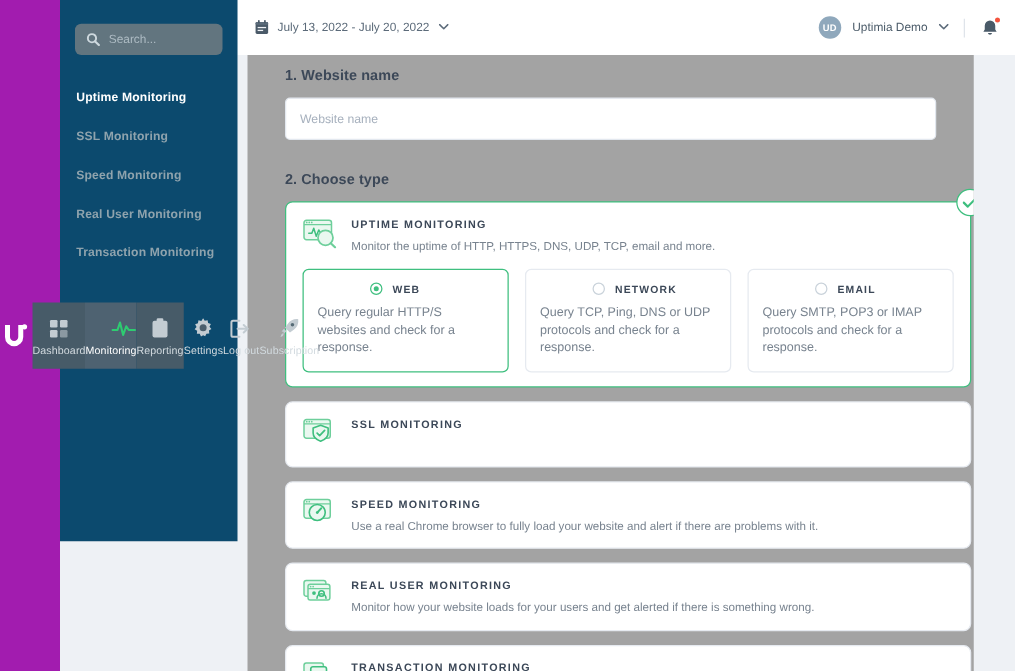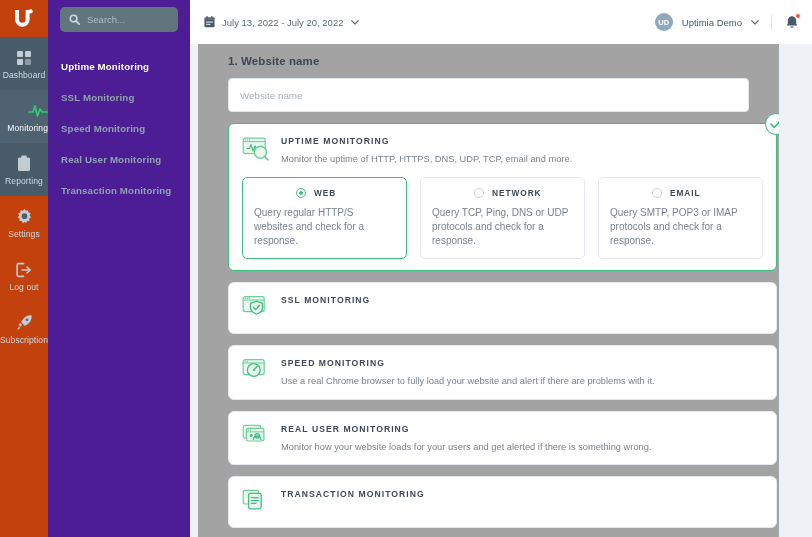--- a/index.html
+++ b/index.html
@@ -7,23 +7,23 @@
     width: 812px; height: 537px;
     overflow: hidden;
     font-family: "Liberation Sans", sans-serif;
     background: #ffffff;
   }
   #app { position: relative; width: 812px; height: 537px; display: flex; background:#eef1f5; }
 
   
   .rail {
     width: 48px; height: 537px;
-    background: #c2410c;
+    background: #a21caf;
     flex: 0 0 48px;
-    display: flex; flex-direction: column; align-items: center;
+    display: flex; flex-direction: row; align-items: center;
     position: relative; z-index: 5;
   }
   .logo { height: 37px; width: 100%; display:flex; align-items:center; justify-content:center; }
   .logo svg { display:block; }
 
   .rail-item {
     width: 48px; height: 53px;
     display: flex; flex-direction: column;
     align-items: center; justify-content: center;
     gap: 3px;
@@ -34,23 +34,23 @@
   .rail-item .ri-label {
     font-size: 8.5px; letter-spacing: .1px; line-height: 1;
     color: #d2dadf; white-space: nowrap;
   }
   .rail-item.alt { background: #475b68; }
   .rail-item.active { background: #4e6271; align-items: flex-end; }
   .rail-item.active .ri-label { color: #ffffff; }
 
   
   .submenu {
-    width: 142px; flex: 0 0 142px; height: 537px;
-    background: #4c1d95;
-    padding: 0 12px;
+    width: 142px; flex: 0 0 142px; height: 433px;
+    background: #0c4a6e;
+    padding: 12px 12px;
     position: relative; z-index: 4;
   }
   .search-wrap {
     margin-top: 7px; height: 25px;
     background: #62757f;
     border-radius: 5px;
     display: flex; align-items: center; gap: 7px;
     padding: 0 9px;
     cursor: text;
   }
@@ -333,20 +333,21 @@
         </span>
       </div>
     </div>
 
     <div class="content-card">
       <div class="content-inner">
 
         <div class="section-title">1. Website name</div>
         <input class="name-input" type="text" placeholder="Website name" style="">
 
+        <div class="section-title second">2. Choose type</div>
 
         
         <div class="type-card selected">
           <div class="check-badge">
             <svg width="12" height="10" viewBox="0 0 12 10">
               <path d="M1 5.1L4.2 8.3 11 1.4" fill="none" stroke="#3fbf7f" stroke-width="1.7" stroke-linecap="round" stroke-linejoin="round"></path>
             </svg>
           </div>
           <div class="tc-head">
             <span class="tc-ico">

